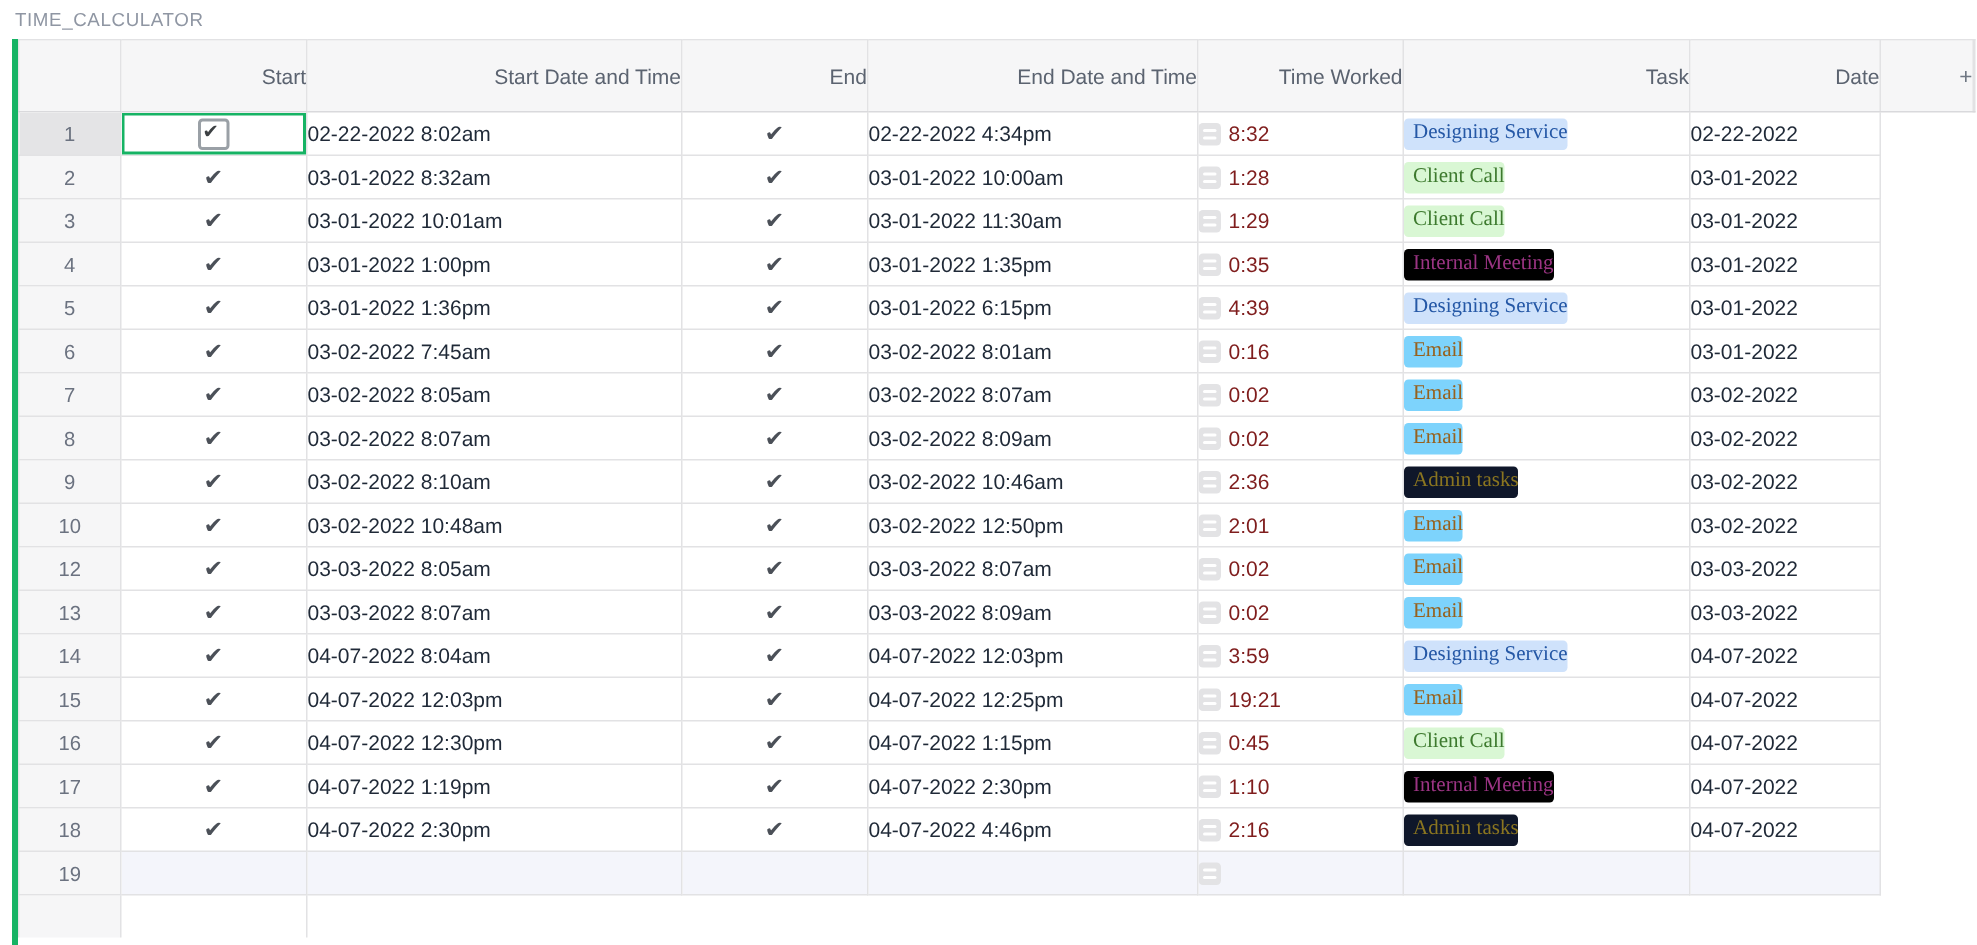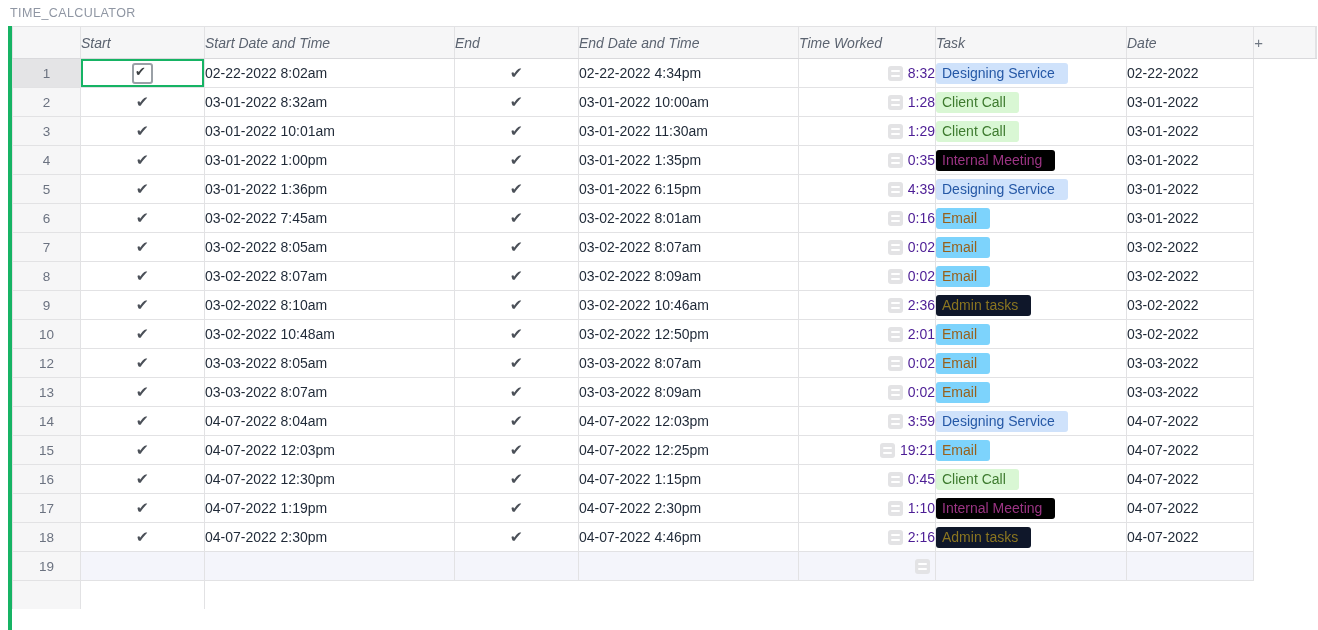--- a/index.html
+++ b/index.html
@@ -68,29 +68,28 @@
   col.c-end    { width: 124px; }
   col.c-enddt  { width: 220px; }
   col.c-time   { width: 137px; }
   col.c-task   { width: 191px; }
   col.c-date   { width: 127px; }
   col.c-plus   { width: 62px; }
   col.c-tail   { width: 0px; }
 
   
   tr.head th {
-    height: 32px;
+    height: 48px;
     background: #f6f6f7;
     font-weight: normal;
     font-size: 14px;
     color: #5b6370;
-    text-align: left;
+    text-align: right;
     border-bottom: 1px solid #d9d9dc;
     border-top: 1px solid #e2e2e4;
-    font-style: italic;
   }
   th.h-gutter { background: #f6f6f7; border-left: 1px solid #e2e2e4; }
   th.h-start  { background: #ebebec; }
   th.h-plus   { color: #7a828f; }
   .plus-glyph { font-size: 15px; line-height: 1; color: #6f7783; }
   th.h-tail { border-right: none; background: #ffffff; border-bottom: none; border-top: none;}
 
   
   tr.row td { height: 29px; background: #ffffff; }
   tr.row td.gutter {
@@ -139,21 +138,21 @@
     content: "\2714";
     position: absolute;
     left: 1px;
     top: -2px;
     font-size: 13px;
     color: #3c4043;
     line-height: 17px;
   }
 
   
-  td.cell-time { padding-left: 6px; color: #4c1d95; text-align: right; }
+  td.cell-time { padding-left: 6px; color: #7f1d1d; }
   .formula-icon {
     display: inline-block;
     width: 15px;
     height: 15px;
     border-radius: 3px;
     background: #e3e3e5;
     position: relative;
     vertical-align: middle;
     margin-right: 5px;
   }
@@ -168,24 +167,25 @@
     background: #ffffff;
   }
   .formula-icon::before { top: 4px; }
   .formula-icon::after  { top: 9px; }
   .time-val { vertical-align: middle; font-size: 14px; }
 
   
   td.cell-task { padding-left: 7px; }
   .badge {
     display: inline-block;
-    padding: 1px 13px 2px 6px;
+    padding: 1px 0 2px 6px;
     border-radius: 3px;
     font-size: 14px;
     line-height: 18px;
+    font-family: Liberation Serif, serif;
   }
   .badge-blue   { background: #cfe2fb; color: #2558a6; }
   .badge-green  { background: #d9f7d4; color: #3d7a2e; }
   .badge-pink   { background: #000000; color: #9b3483; }
   .badge-orange { background: #7dd3fc; color: #97611d; }
   .badge-yellow { background: #0f172a; color: #8a7520; }
 
   
   tr.row.empty td { background: #f4f5fb; }
   tr.row.empty td.gutter { background: #f6f6f7; margin-left: 12px; }

